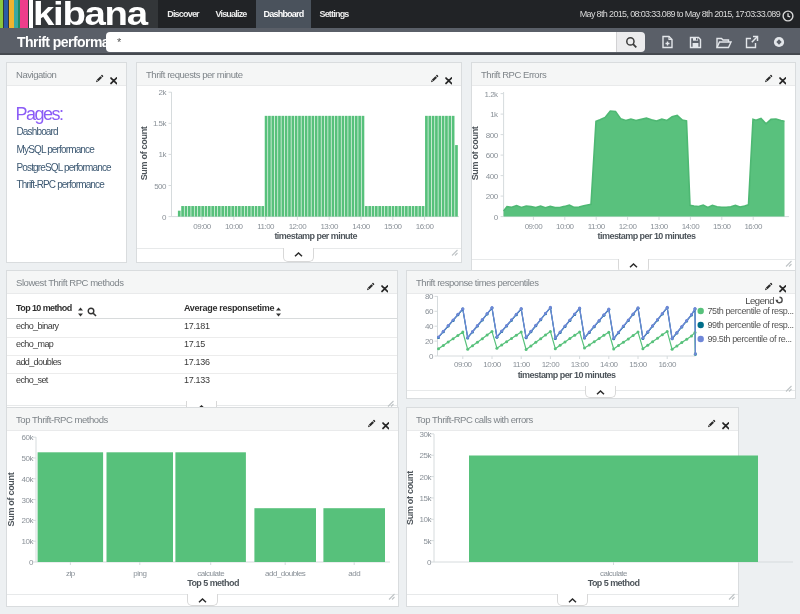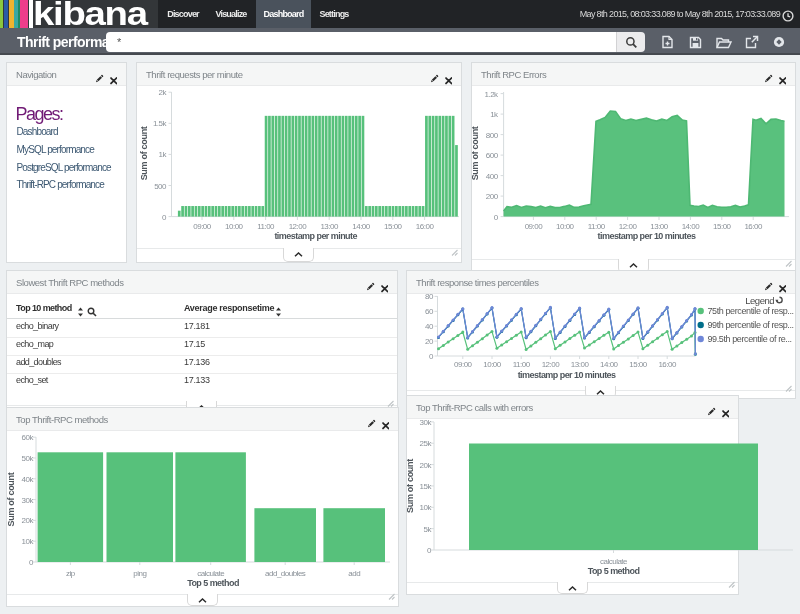--- a/index.html
+++ b/index.html
@@ -85,21 +85,21 @@
       <span style="position:absolute;right:22px;top:7px"><svg width="10" height="10" viewBox="0 0 12 12">
           <path d="M3.4 6.9 L7.7 2.6 L9.6 4.5 L5.3 8.8 Z" fill="#2b2b2b"></path>
           <path d="M2.4 9.8 L3.1 7.2 L5 9.1 Z" fill="#2b2b2b"></path>
           <path d="M8.3 2 L9 1.3 A0.8 0.8 0 0 1 10.1 1.3 L10.9 2.1 A0.8 0.8 0 0 1 10.9 3.2 L10.2 3.9 Z" fill="#2b2b2b"></path>
         </svg></span>
       <span style="position:absolute;right:9px;top:7.5px"><svg width="7.5" height="7.5" viewBox="0 0 11 11">
           <path d="M1.5 1.5 L9.5 9.5 M9.5 1.5 L1.5 9.5" stroke="#262626" stroke-width="2.5" stroke-linecap="round"></path>
         </svg></span>
     </div>
     <div class="pbody">
-      <div style="position:absolute;left:8.5px;top:18px;font-size:18px;color:#701a75;letter-spacing:-1.5px">Pages:</div>
+      <div style="position:absolute;left:8.5px;top:18px;font-size:18px;color:#8b5cf6;letter-spacing:-1.5px">Pages:</div>
       <div class="nlk" style="top:40px">Dashboard</div>
       <div class="nlk" style="top:58px">MySQL performance</div>
       <div class="nlk" style="top:75.5px">PostgreSQL performance</div>
       <div class="nlk" style="top:92.5px">Thrift-RPC performance</div>
     </div>
   </div>
 <div class="panel" style="left:136px;top:62px;width:326px;height:201px">
     <div class="phead">
       <span class="ptitle">Thrift requests per minute</span>
       <span style="position:absolute;right:22px;top:7px"><svg width="10" height="10" viewBox="0 0 12 12">
@@ -642,21 +642,21 @@
       <div class="ptab" style="width:31px;margin-left:-16px;top:-1px;height:12px">
         <svg width="9" height="5" viewBox="0 0 9 5">
           <path d="M1 4.2 L4.5 1 L8 4.2" fill="none" stroke="#2b2b2b" stroke-width="1.5"></path>
         </svg>
       </div>
       <span style="position:absolute;right:3px;bottom:2px"><svg width="7" height="7" viewBox="0 0 7 7">
           <path d="M6.5 1 L1 6.5 M6.5 4 L4 6.5" stroke="#c0c5c7" stroke-width="1.1"></path>
         </svg></span>
     </div>
   </div>
-<div class="panel" style="left:406px;top:395px;width:333px;height:200px">
+<div class="panel" style="left:406px;top:407px;width:333px;height:200px">
     <div class="phead">
       <span class="ptitle">Top Thrift-RPC calls with errors</span>
       <span style="position:absolute;right:22px;top:7px"><svg width="10" height="10" viewBox="0 0 12 12">
           <path d="M3.4 6.9 L7.7 2.6 L9.6 4.5 L5.3 8.8 Z" fill="#2b2b2b"></path>
           <path d="M2.4 9.8 L3.1 7.2 L5 9.1 Z" fill="#2b2b2b"></path>
           <path d="M8.3 2 L9 1.3 A0.8 0.8 0 0 1 10.1 1.3 L10.9 2.1 A0.8 0.8 0 0 1 10.9 3.2 L10.2 3.9 Z" fill="#2b2b2b"></path>
         </svg></span>
       <span style="position:absolute;right:9px;top:7.5px"><svg width="7.5" height="7.5" viewBox="0 0 11 11">
           <path d="M1.5 1.5 L9.5 9.5 M9.5 1.5 L1.5 9.5" stroke="#262626" stroke-width="2.5" stroke-linecap="round"></path>
         </svg></span>

